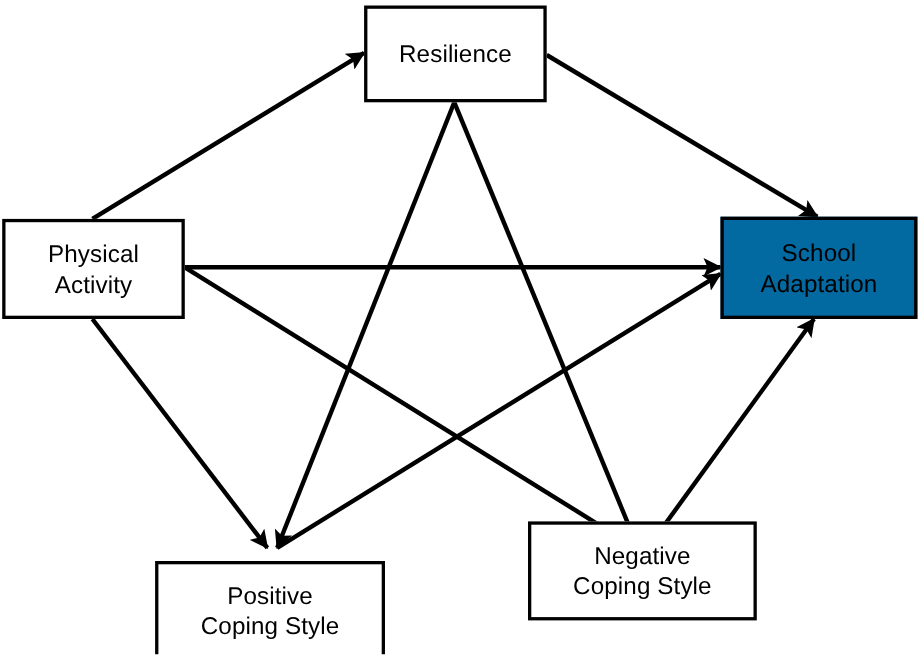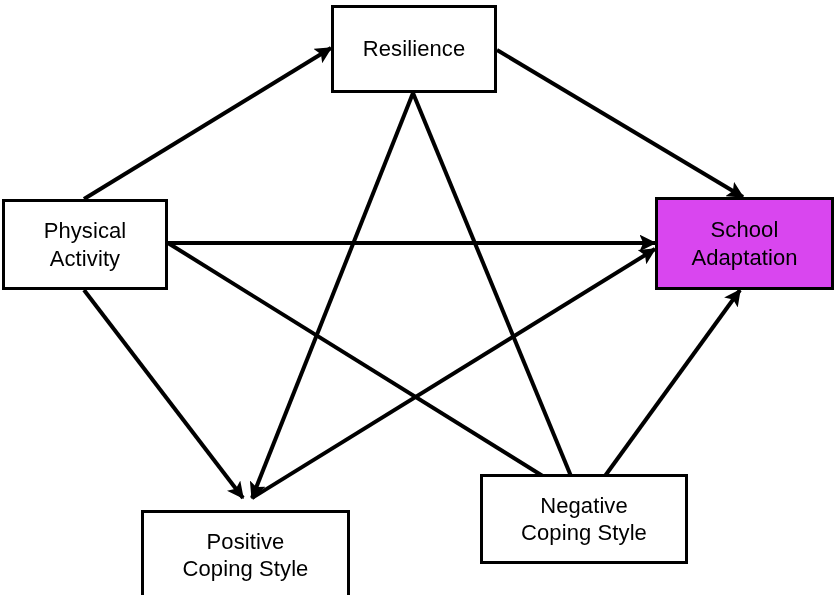--- a/index.html
+++ b/index.html
@@ -67,21 +67,21 @@
 
   <div class="node-box" style="left: 331px; top: 5px; width: 166px; height: 88px; border-width: 3px; border-color: rgb(0, 0, 0); background: rgb(255, 255, 255);">
     <span class="node-label">Resilience</span>
   </div>
 
   <div class="node-box" style="left: 2px; top: 199px; width: 166px; height: 91px; border-width: 3px; border-color: rgb(0, 0, 0); background: rgb(255, 255, 255);">
     <span class="node-label">Physical
 Activity</span>
   </div>
 
-  <div class="node-box" style="left: 655px; top: 197px; width: 179px; height: 93px; border-width: 3px; border-color: rgb(0, 0, 0); background: #d946ef;">
+  <div class="node-box" style="left: 655px; top: 197px; width: 179px; height: 93px; border-width: 3px; border-color: rgb(0, 0, 0); background: #0369a1;">
     <span class="node-label">School
 Adaptation</span>
   </div>
 
   <div class="node-box" style="left: 141px; top: 498px; width: 209px; height: 90px; border-width: 3px; border-color: rgb(0, 0, 0); background: rgb(255, 255, 255); margin-top: 12px;">
     <span class="node-label">Positive
 Coping Style</span>
   </div>
 
   <div class="node-box" style="left: 480px; top: 474px; width: 208px; height: 90px; border-width: 3px; border-color: rgb(0, 0, 0); background: rgb(255, 255, 255);">

